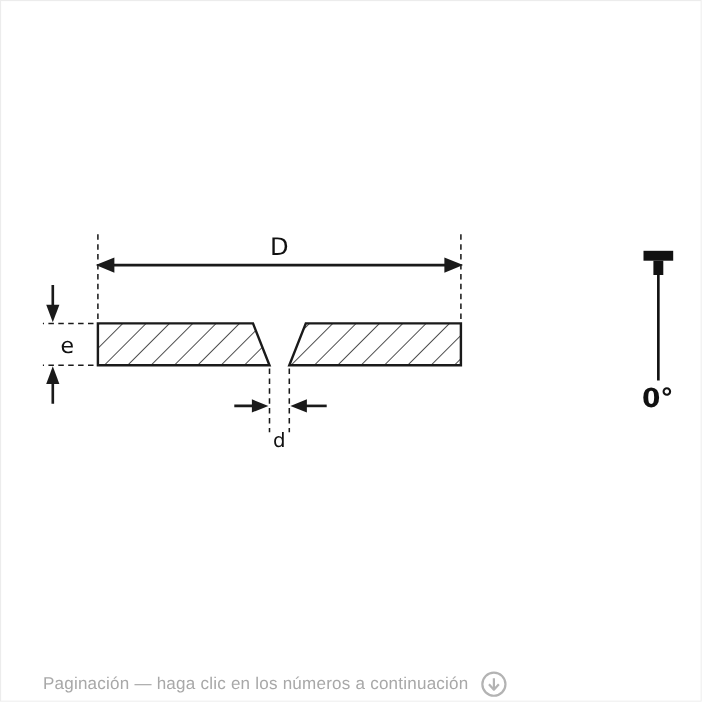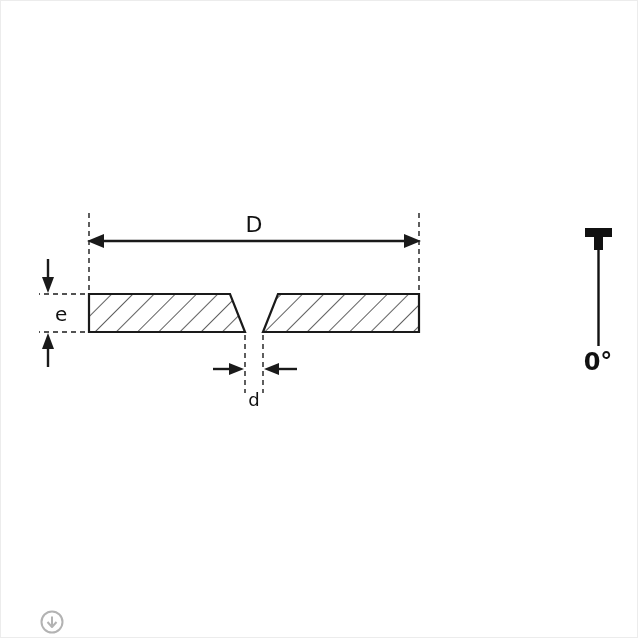--- a/index.html
+++ b/index.html
@@ -136,20 +136,21 @@
 
     <g>
       <rect x="584" y="227" width="27" height="9" fill="#111111"></rect>
       <rect x="593" y="236" width="9" height="13" fill="#111111"></rect>
       <line x1="597.5" y1="249" x2="597.5" y2="345" stroke="#111111" stroke-width="2.4"></line>
       <text class="angle" x="597" y="369" text-anchor="middle">0°</text>
     </g>
   </svg>
 
   <div class="footer">
+    <span class="footer-text">Paginación — haga clic en los números a continuación</span>
     <span class="pager-btn">
       <svg width="26" height="26" viewBox="0 0 26 26">
         <circle cx="13" cy="13" r="10.5" fill="none" stroke="#b3b3b3" stroke-width="2"></circle>
         <line x1="13" y1="7.5" x2="13" y2="16.5" stroke="#b3b3b3" stroke-width="2"></line>
         <polyline points="8.5,13 13,18 17.5,13" fill="none" stroke="#b3b3b3" stroke-width="2" stroke-linejoin="round"></polyline>
       </svg>
     </span>
   </div>
 
 </div>

